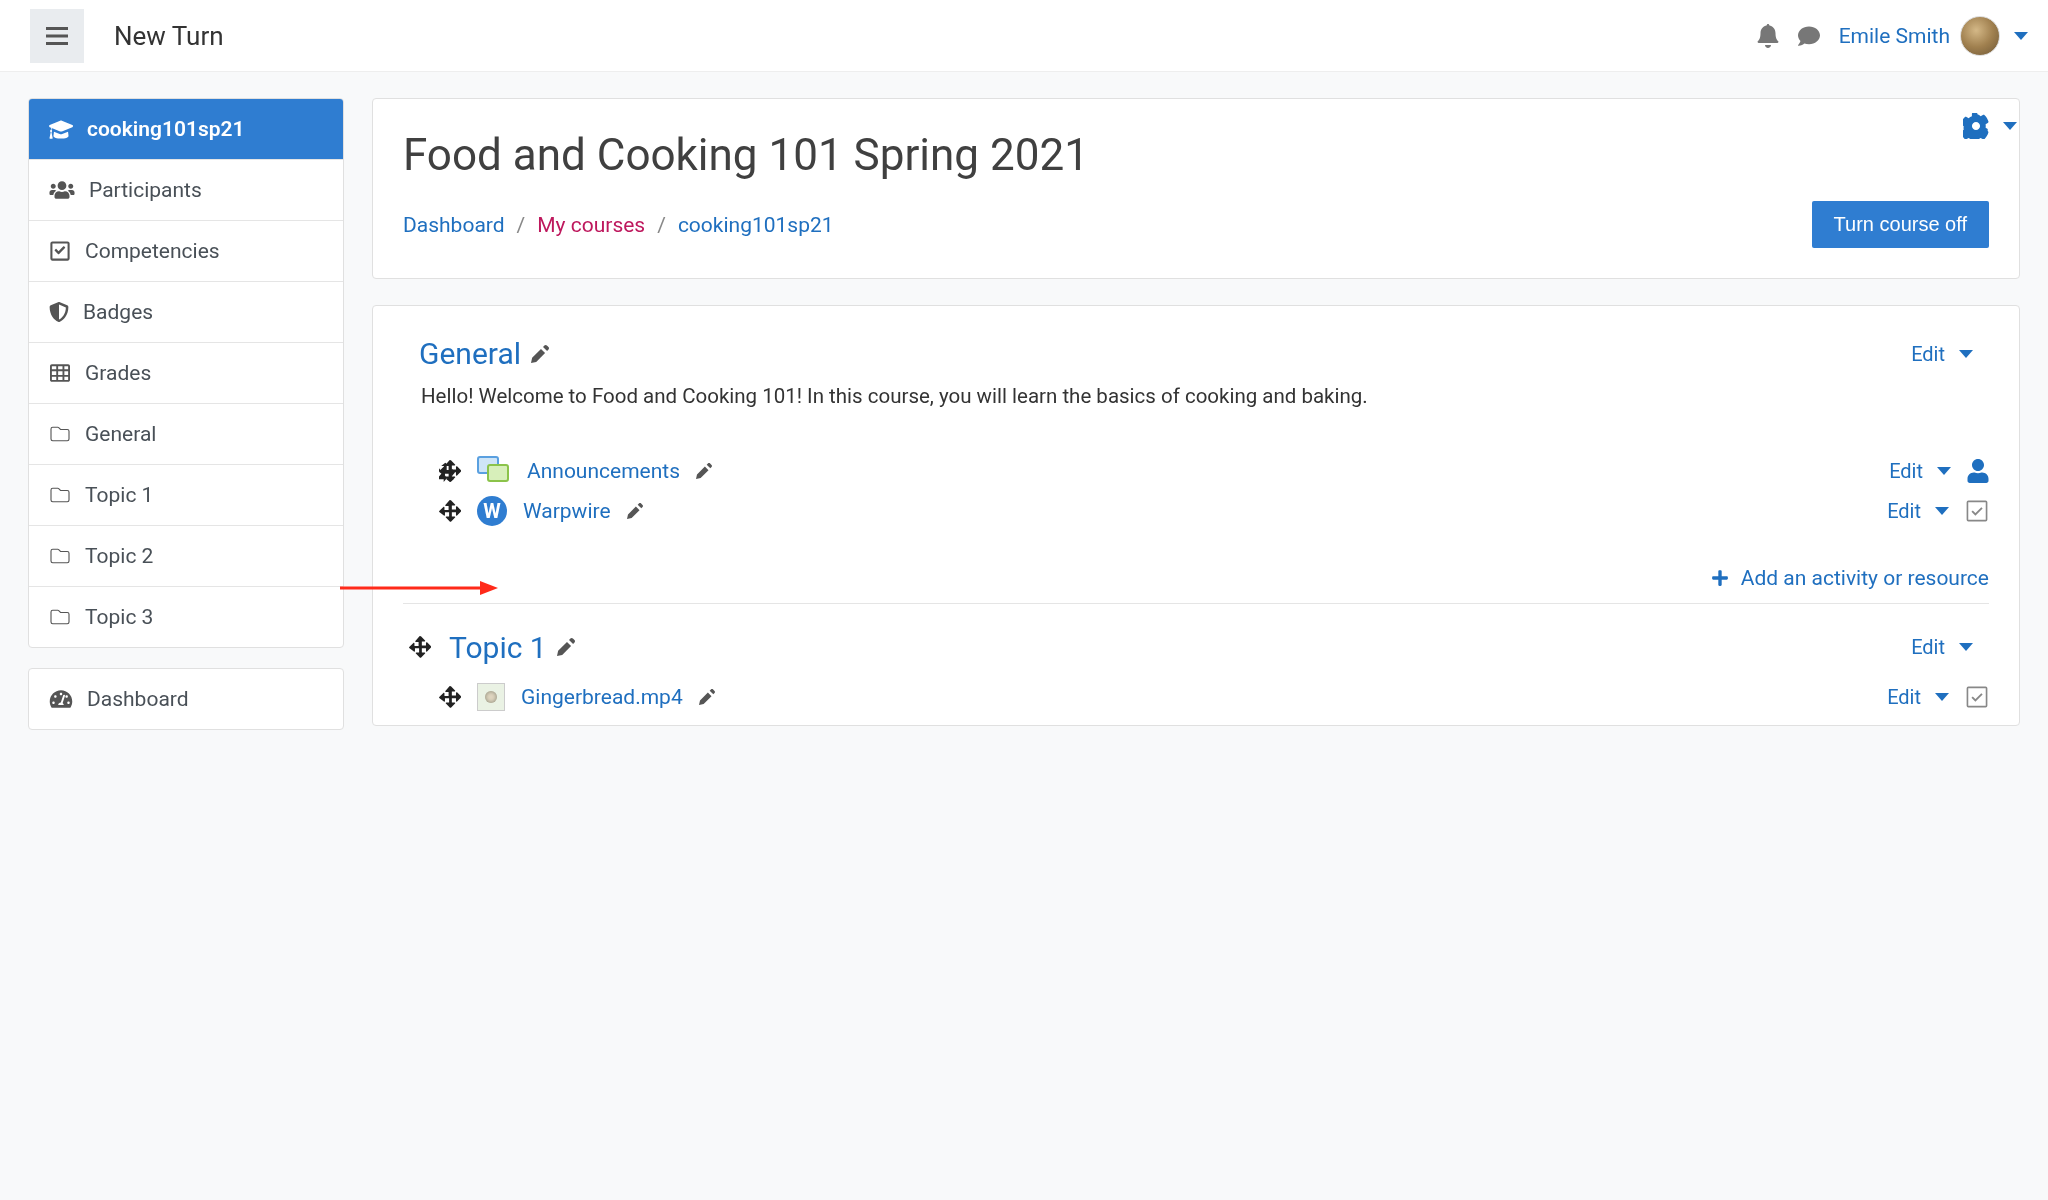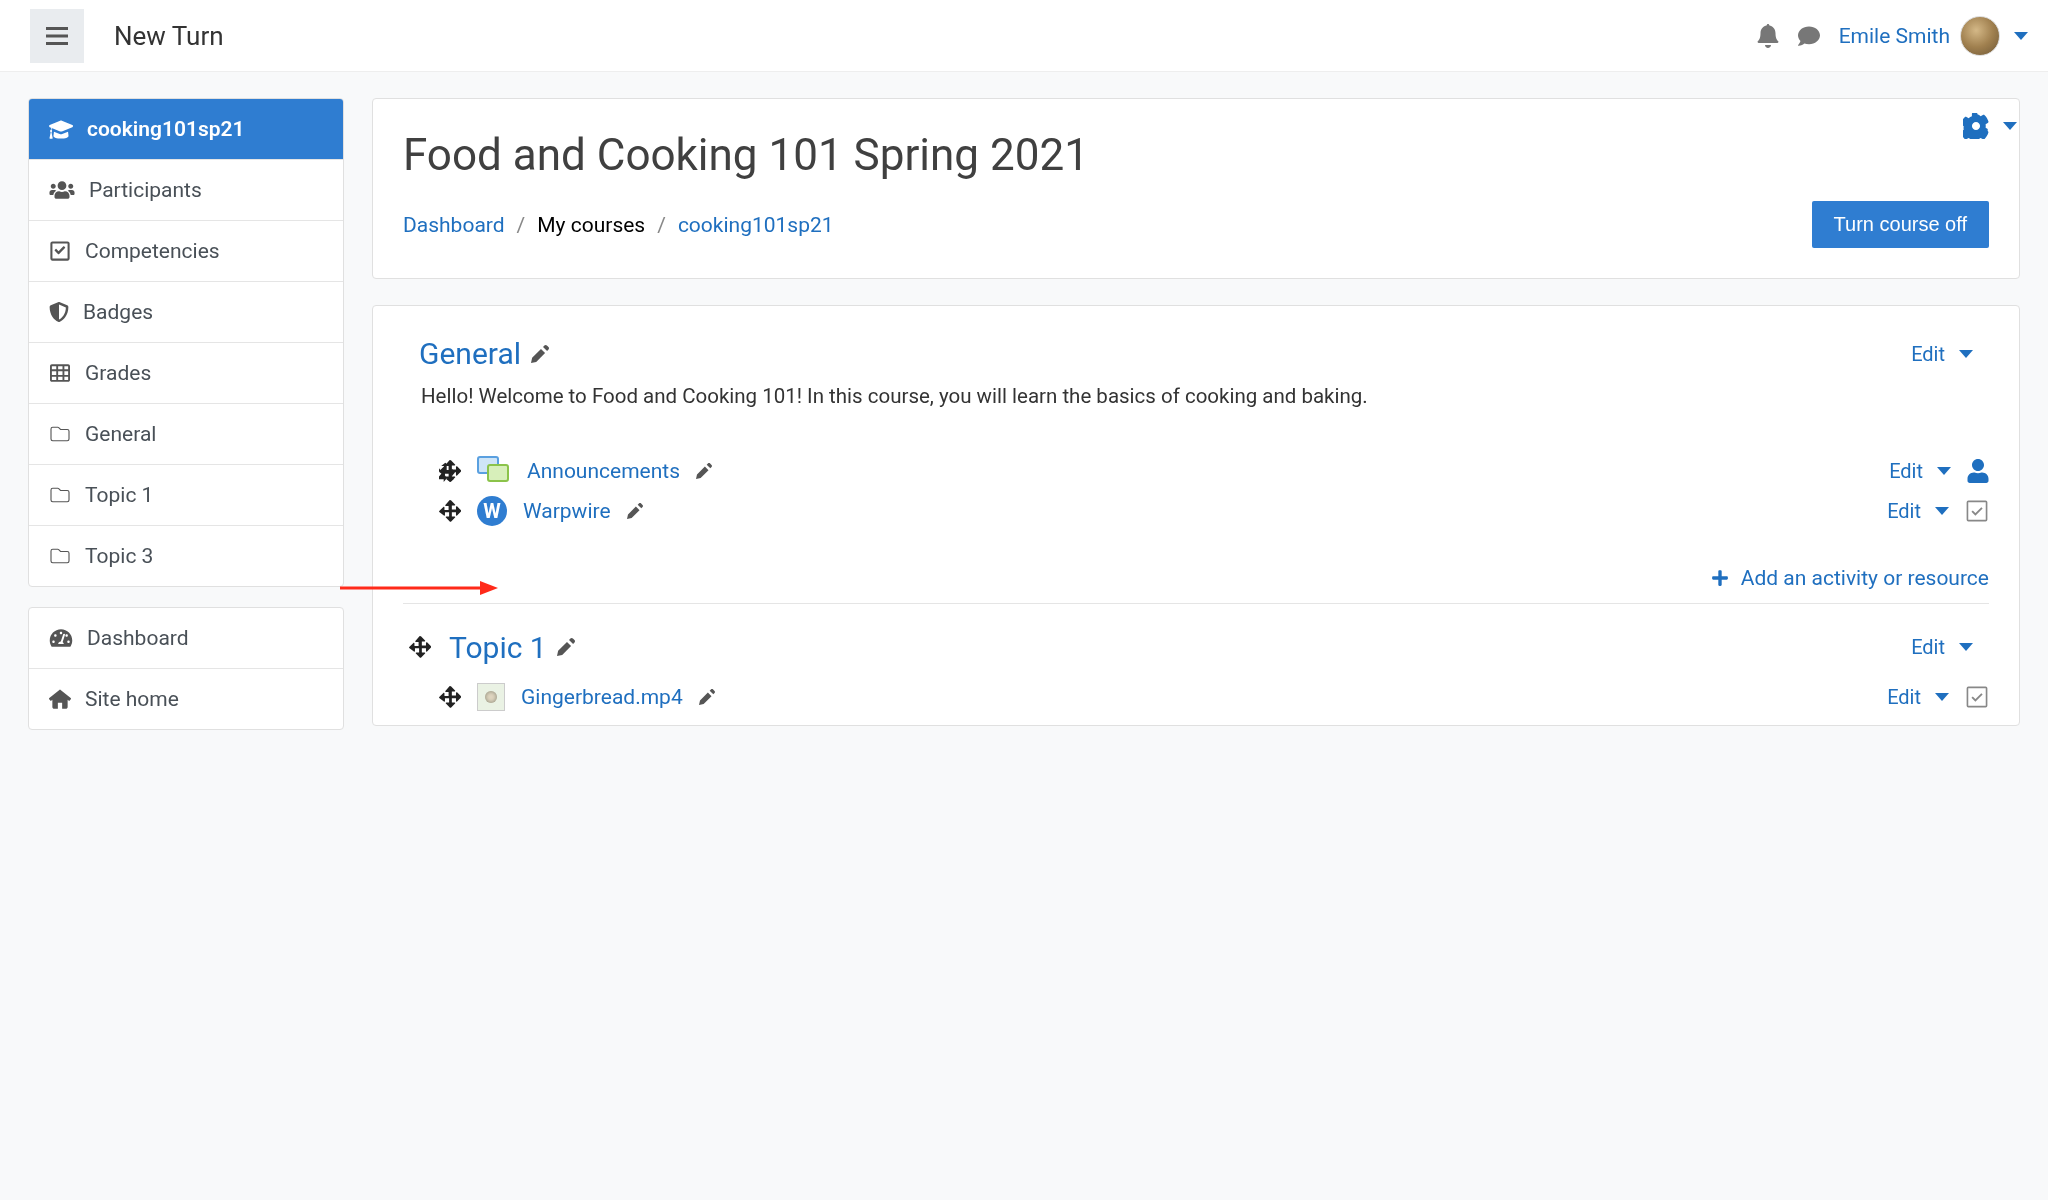--- a/index.html
+++ b/index.html
@@ -27,21 +27,21 @@
   
   
   .main { flex:1; padding: 26px 28px 0 0; }
   .card { background:#fff; border:1px solid #e0e0e0; border-radius:4px; padding: 30px 30px; margin-bottom:26px;}
   .course-head { position:relative; }
   .course-title { font-size:44px; font-weight:400; color:#404040; margin-bottom:20px;}
   .gear-dd { position:absolute; right:2px; top:14px; display:flex; align-items:center; color:#1f6fbf; gap:8px;}
   .breadcrumb { display:flex; align-items:center; gap:12px; font-size:21px; flex-wrap:wrap;}
   .breadcrumb a { color:#1f6fbf; text-decoration:none; }
   .breadcrumb span.sep { color:#888; }
-  .breadcrumb span.cur { color:#000000; }
+  .breadcrumb span.cur { color:#be185d; }
   .turn-off { background:#2f7dd1; color:#fff; border:none; padding:12px 22px; font-size:20px; border-radius:2px; margin-left:auto;}
   .section-head { display:flex; align-items:center; justify-content:space-between; margin-bottom:10px;}
   .section-title { font-size:30px; color:#1f6fbf; display:flex; align-items:center; gap:10px;}
   .section-title a { color:#1f6fbf; text-decoration:none; }
   .summary { font-size:20.5px; color:#333; margin:10px 0 40px 18px; line-height:1.5;}
   .activity-row { display:flex; align-items:center; padding:4px 0 6px 36px; }
   .activity-left { display:flex; align-items:center; gap:16px; flex:1; }
   .act-link { color:#1f6fbf; font-size:21px; text-decoration:none; }
   .edit-dd { color:#1f6fbf; font-size:20px; display:flex; align-items:center; gap:8px; margin-right:16px;}
   .right-icon { color:#666; }
@@ -143,35 +143,35 @@
       <div class="nav-item">
         <svg width="22" height="18" viewBox="0 0 512 512" fill="none" stroke="#555" stroke-width="32">
             <path d="M464 128H272l-54-54c-6-6-14-10-23-10H48C21 64 0 85 0 112v288c0 27 21 48 48 48h416c27 0 48-21 48-48V176c0-27-21-48-48-48z"></path>
           </svg>
         <span>Topic 1</span>
       </div>
       <div class="nav-item">
         <svg width="22" height="18" viewBox="0 0 512 512" fill="none" stroke="#555" stroke-width="32">
             <path d="M464 128H272l-54-54c-6-6-14-10-23-10H48C21 64 0 85 0 112v288c0 27 21 48 48 48h416c27 0 48-21 48-48V176c0-27-21-48-48-48z"></path>
           </svg>
+        <span>Topic 2</span>
+      </div>
+      <div class="nav-item">
+        <svg width="22" height="18" viewBox="0 0 512 512" fill="none" stroke="#555" stroke-width="32">
+            <path d="M464 128H272l-54-54c-6-6-14-10-23-10H48C21 64 0 85 0 112v288c0 27 21 48 48 48h416c27 0 48-21 48-48V176c0-27-21-48-48-48z"></path>
+          </svg>
         <span>Topic 3</span>
       </div>
     </div>
     <div class="nav-block">
       <div class="nav-item">
         <svg width="24" height="20" viewBox="0 0 576 512" fill="#555">
             <path d="M288 32C129 32 0 161 0 320c0 53 14 102 40 144 6 9 16 16 27 16h442c11 0 21-7 27-16 26-42 40-91 40-144C576 161 447 32 288 32zm0 64c18 0 32 14 32 32s-14 32-32 32-32-14-32-32 14-32 32-32zM96 384c-18 0-32-14-32-32s14-32 32-32 32 14 32 32-14 32-32 32zm48-160c-18 0-32-14-32-32s14-32 32-32 32 14 32 32-14 32-32 32zm247-52l-61 185c17 12 29 31 30 54H216c2-36 31-64 67-64l61-185c4-13 18-20 30-16 13 4 20 17 16 30zm41 52c-18 0-32-14-32-32s14-32 32-32 32 14 32 32-14 32-32 32zm48 160c-18 0-32-14-32-32s14-32 32-32 32 14 32 32-14 32-32 32z"></path>
           </svg>
         <span>Dashboard</span>
-      </div>
-      <div class="nav-item">
-        <svg width="22" height="20" viewBox="0 0 576 512" fill="#555">
-            <path d="M280 11L8 230c-10 8-11 23-2 33l25 31c8 10 23 11 33 3l24-19v186c0 27 21 48 48 48h96V352h112v160h96c27 0 48-21 48-48V278l24 19c10 8 25 7 33-3l25-31c9-10 8-25-2-33L296 11c-5-4-11-4-16 0z"></path>
-          </svg>
-        <span>Site home</span>
       </div>
     </div>
   </div>
 
   <div class="main">
     <div class="card course-head">
       <h1 class="course-title">Food and Cooking 101 Spring 2021</h1>
       <div class="gear-dd">
         <svg width="26" height="26" viewBox="0 0 512 512" fill="#1f6fbf">
             <path d="M487 316l-42-24c2-12 3-24 3-36s-1-24-3-36l42-24c12-7 17-21 13-34-14-46-40-87-74-120-10-9-24-11-36-4l-42 24c-19-15-41-27-64-36V18c0-13-10-25-23-27C239-12 219-12 198-9c-13 2-23 14-23 27v48c-23 9-45 21-64 36L69 78c-12-7-26-5-36 4C-1 115-27 156-41 202c-4 13 1 27 13 34l42 24c-2 12-3 24-3 36s1 24 3 36l-42 24c-12 7-17 21-13 34 14 46 40 87 74 120 10 9 24 11 36 4l42-24c19 15 41 27 64 36v48c0 13 10 25 23 27 21 3 41 3 62 0 13-2 23-14 23-27v-48c23-9 45-21 64-36l42 24c12 7 26 5 36-4 34-33 60-74 74-120 4-13-1-27-13-34zM256 336c-44 0-80-36-80-80s36-80 80-80 80 36 80 80-36 80-80 80z"></path>

